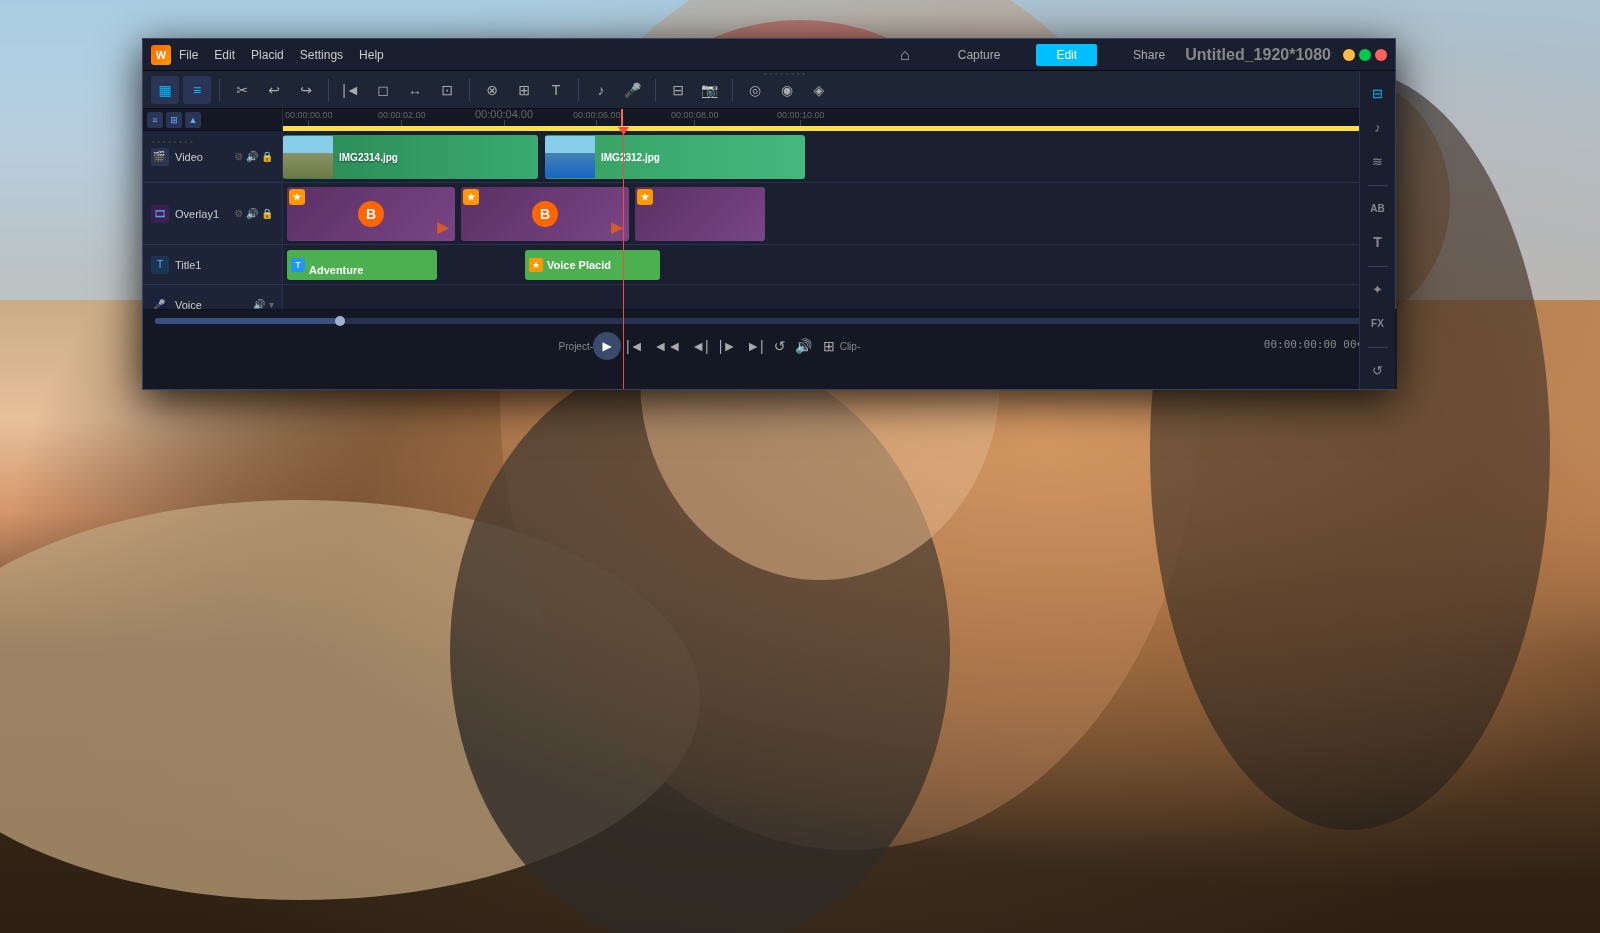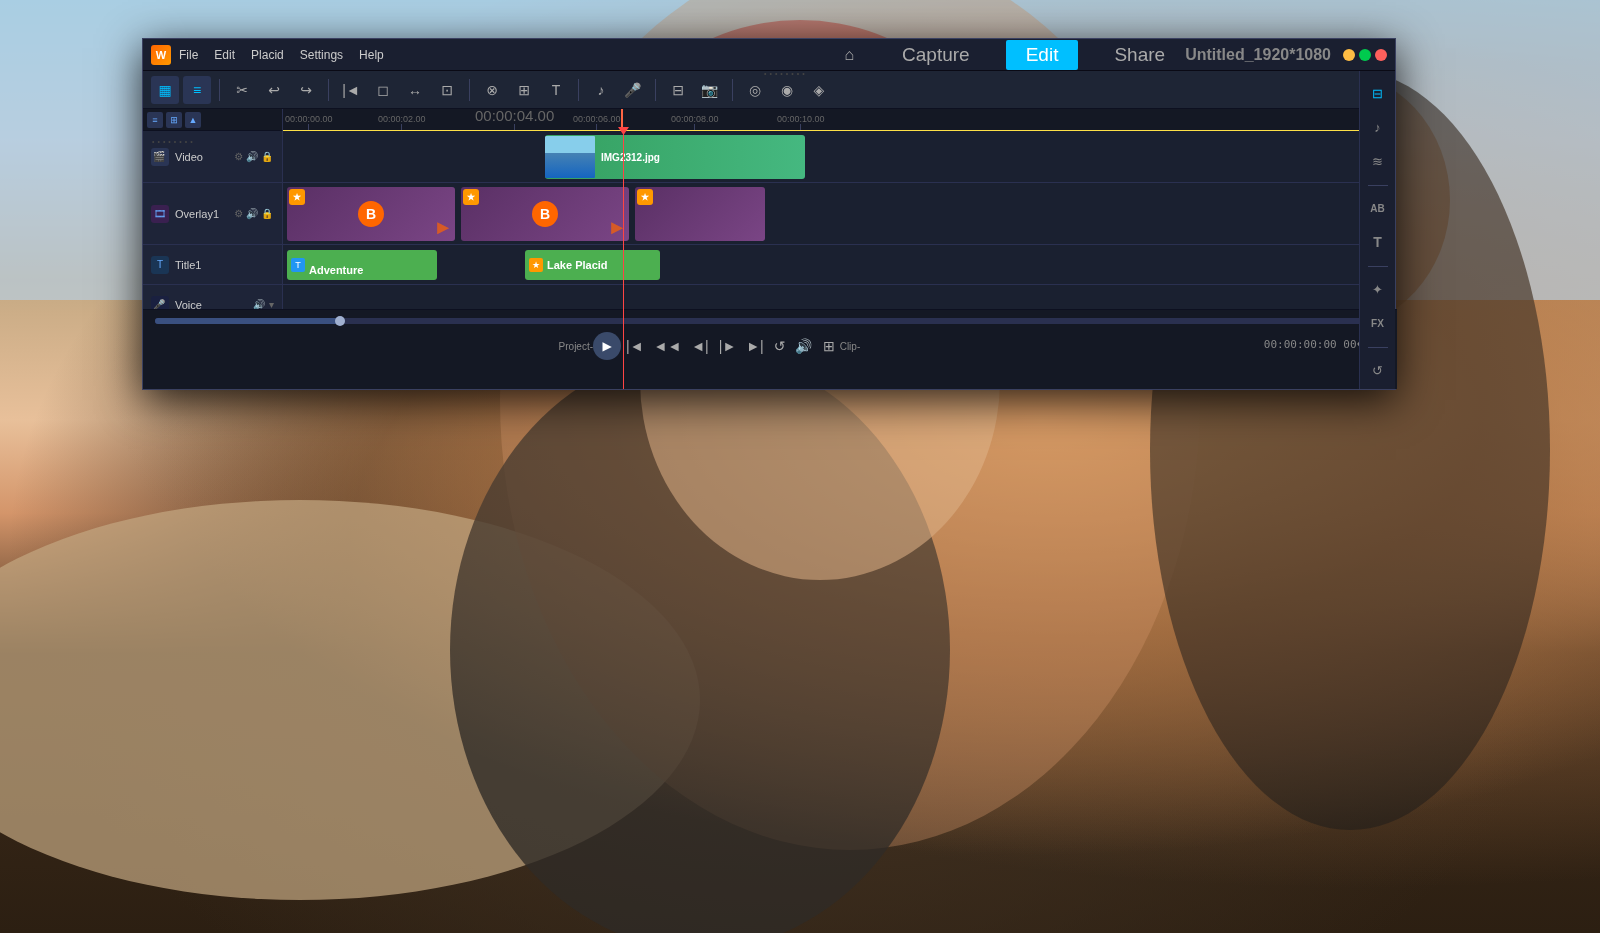--- a/index.html
+++ b/index.html
@@ -71,21 +71,21 @@
     }
 
     .title-bar-menu span {
       color: #cccccc;
       font-size: 12px;
       cursor: pointer;
     }
 
     .nav-btn {
       padding: 4px 20px;
-      font-size: 19px;
+      font-size: 12px;
       color: #aaa;
       cursor: pointer;
       border: none;
       background: transparent;
     }
 
     .nav-btn.active {
       background: #00bfff;
       color: white;
       border-radius: 2px;
@@ -191,21 +191,21 @@
       flex-direction: column;
       overflow: hidden;
     }
 
     .timeline-ruler {
       height: 22px;
       background: #141824;
       display: flex;
       align-items: flex-end;
       padding-bottom: 5px;
-      border-bottom: 1px solid #fde047;
+      border-bottom: 5px solid #fde047;
       position: relative;
     }
 
     .ruler-mark {
       position: absolute;
       bottom: 0;
       color: #666;
       font-size: 9px;
       display: flex;
       flex-direction: column;
@@ -515,21 +515,21 @@
       <div class="timeline-ruler">
         <div class="ruler-mark" style="left:2px;">
           <span style="color:#666;font-size:9px;">00:00:00.00</span>
           <div class="ruler-tick"></div>
         </div>
         <div class="ruler-mark" style="left:95px;">
           <span style="color:#666;font-size:9px;">00:00:02.00</span>
           <div class="ruler-tick"></div>
         </div>
         <div class="ruler-mark" style="left:192px;">
-          <span style="color:#666;font-size:15px;">00:00:04.00</span>
+          <span style="color:#666;font-size:11px;">00:00:04.00</span>
           <div class="ruler-tick"></div>
         </div>
         <div class="ruler-mark" style="left:290px;">
           <span style="color:#666;font-size:9px;text-align:center;">00:00:06.00</span>
           <div class="ruler-tick"></div>
         </div>
         <div class="ruler-mark" style="left:388px;">
           <span style="color:#666;font-size:9px;">00:00:08.00</span>
           <div class="ruler-tick"></div>
         </div>
@@ -538,20 +538,24 @@
           <div class="ruler-tick"></div>
         </div>
 
         <div style="position:absolute;left:338px;top:0;width:2px;height:100%;background:#ff6644;"></div>
       </div>
 
       <div class="timeline-tracks">
 
         <div class="track-row video-track-row">
 
+          <div style="position:absolute;left:0;top:4px;width:255px;height:44px;background:linear-gradient(90deg,#2a8855,#3aaa70);border-radius:3px;display:flex;align-items:center;overflow:hidden;">
+            <div class="clip-thumb clip-thumb-mountain"></div>
+            <span style="color:white;font-size:10px;font-weight:600;padding:0 6px;text-shadow:0 1px 2px rgba(0,0,0,0.5);">IMG2314.jpg</span>
+          </div>
 
           <div style="position:absolute;left:262px;top:4px;width:260px;height:44px;background:linear-gradient(90deg,#35a060,#45b880);border-radius:3px;display:flex;align-items:center;overflow:hidden;">
             <div class="clip-thumb clip-thumb-ocean"></div>
             <span style="color:white;font-size:10px;font-weight:600;padding:0 6px;">IMG2312.jpg</span>
           </div>
         </div>
 
         <div class="track-row overlay-track-row">
 
           <div style="position:absolute;left:4px;top:4px;width:168px;height:54px;background:linear-gradient(135deg,#5a3065,#7a4585);border-radius:3px;overflow:hidden;display:flex;align-items:center;justify-content:center;">
@@ -573,21 +577,21 @@
 
         <div class="track-row title-track-row">
 
           <div style="position:absolute;left:4px;top:5px;width:150px;height:30px;background:#4caf50;border-radius:3px;display:flex;align-items:center;padding-left:4px;">
             <div style="width:14px;height:14px;background:#2196F3;border-radius:2px;display:flex;align-items:center;justify-content:center;font-size:9px;color:white;margin-right:4px;flex-shrink:0;">T</div>
             <span style="color:white;font-size:11px;font-weight:600;margin-top:9px;">Adventure</span>
           </div>
 
           <div style="position:absolute;left:242px;top:5px;width:135px;height:30px;background:#4caf50;border-radius:3px;display:flex;align-items:center;padding-left:4px;">
             <div style="width:14px;height:14px;background:#ff9800;border-radius:2px;display:flex;align-items:center;justify-content:center;font-size:9px;color:white;margin-right:4px;flex-shrink:0;">★</div>
-            <span style="color:white;font-size:11px;font-weight:600;">Lake Placid</span>
+            <span style="color:white;font-size:11px;font-weight:600;">Voice Placid</span>
           </div>
         </div>
 
         <div class="track-row voice-track-row">
           
         </div>
 
         <div class="track-row music-track-row">
           <div style="position:absolute;left:4px;top:5px;width:485px;height:30px;background:#2196F3;border-radius:3px;display:flex;align-items:center;padding-left:8px;">
             <span style="color:white;font-size:11px;font-weight:500;">♪ Trekking - Big City Escapade</span>

